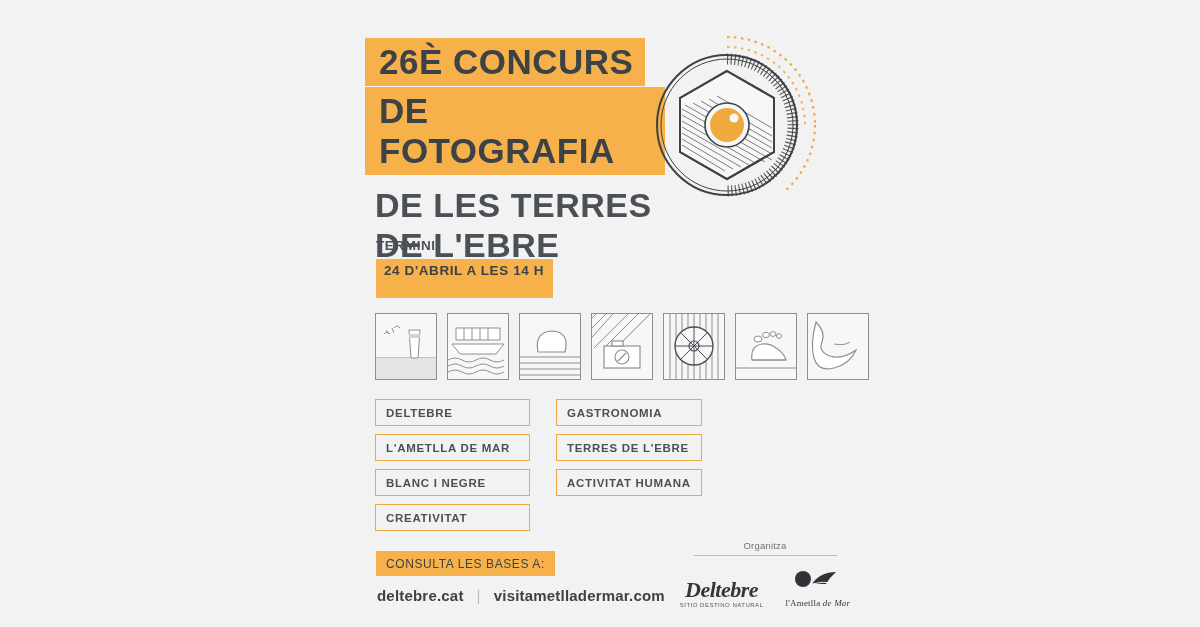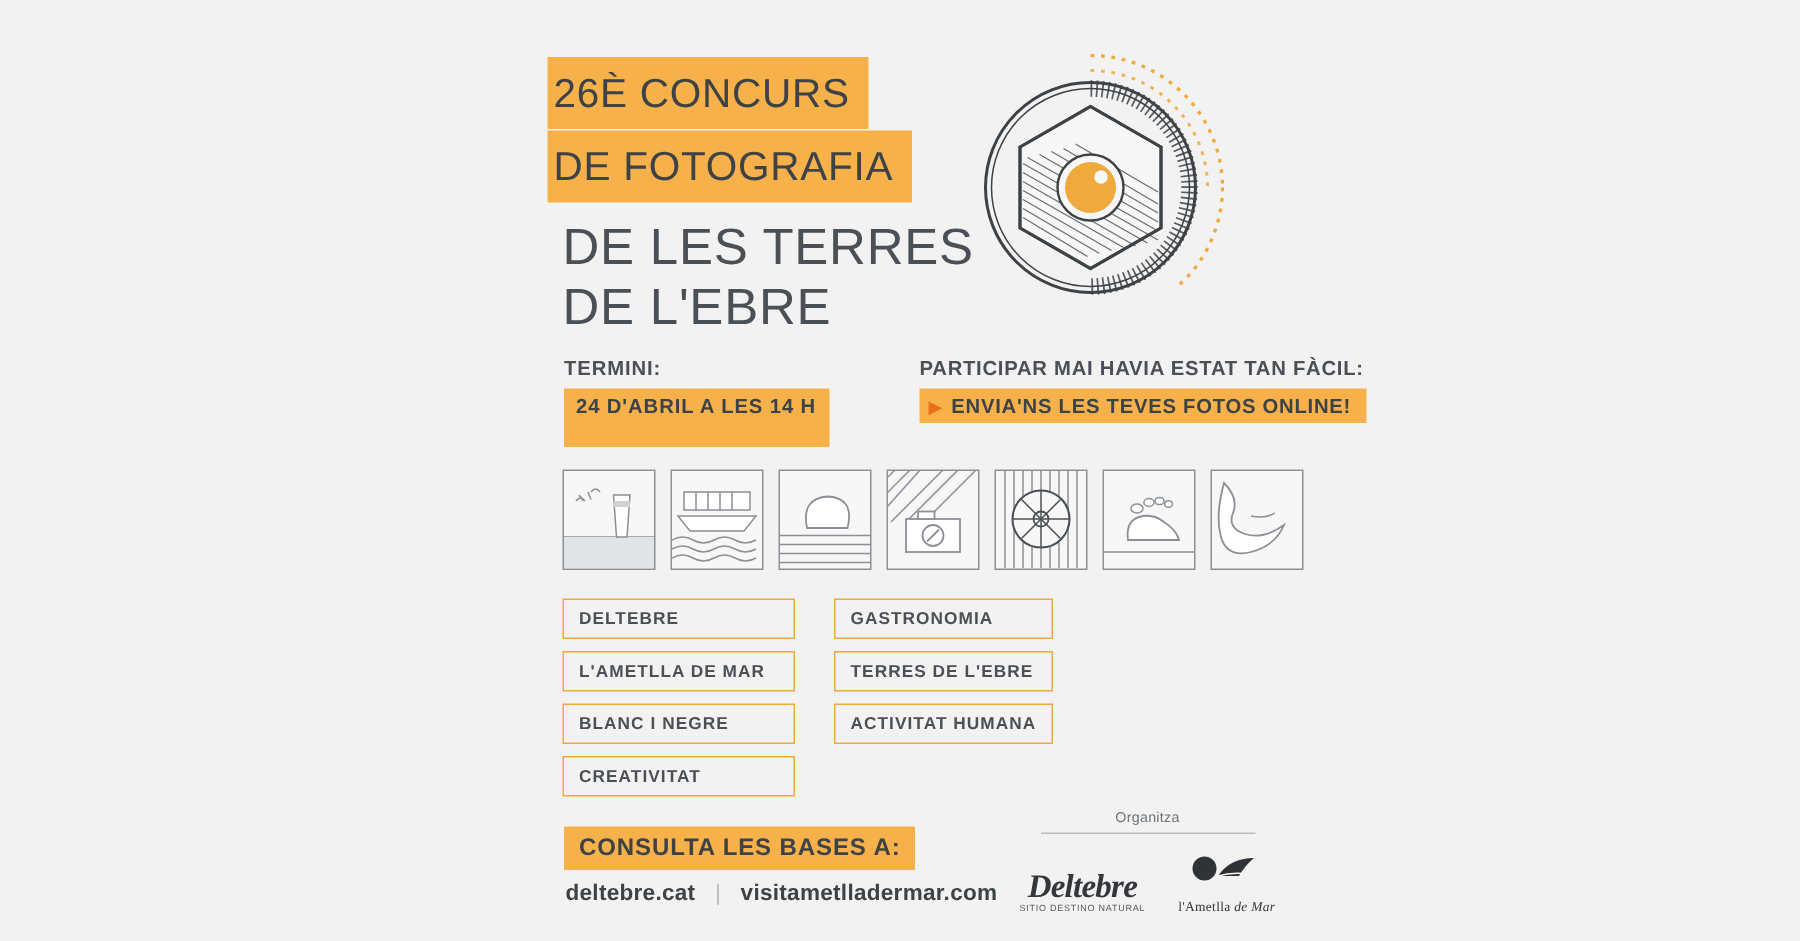--- a/index.html
+++ b/index.html
@@ -25,34 +25,34 @@
   .title-block {
     position: absolute;
     left: 365px;
     top: 38px;
     width: 300px;
   }
   .title-line1, .title-line2 {
     display: block;
     background: #f7b14a;
     color: #3d4246;
-    font-weight: normal;
-    font-size: 27px;
+    font-weight: bold;
+    font-size: 35px;
     letter-spacing: 0.5px;
     line-height: 40px;
-    padding: 4px 12px 4px 4px;
+    padding: 4px 12px 4px 14px;
     width: fit-content;
     font-stretch: condensed;
   }
   .title-line1 { margin-bottom: 1px; }
   .title-line2 { margin-bottom: 10px; }
   .title-line3, .title-line4 {
     display: block;
     color: #4a5056;
-    font-weight: normal;
+    font-weight: bold;
     font-size: 34px;
     line-height: 40px;
     letter-spacing: 0.5px;
     padding-left: 10px;
   }
 
   
   .deadline {
     position: absolute;
     left: 376px;
@@ -157,22 +157,22 @@
   .chip-col.col-a .chip { width: 155px; }
   .chip-col.col-b .chip { width: 146px; margin-left: 16px; }
 
   
   .bases-btn {
     position: absolute;
     left: 376px;
     top: 551px;
     background: #f7b14a;
     color: #3d4246;
-    font-size: 16px;
-    font-weight: bold;
+    font-size: 12px;
+    font-weight: normal;
     letter-spacing: 0.6px;
     padding: 6px 10px 5px 10px;
     text-align: right;
   }
   .links {
     position: absolute;
     left: 377px;
     top: 587px;
     display: flex;
     align-items: center;
@@ -291,27 +291,20 @@
         <line x1="102" y1="71" x2="157" y2="103"></line>
       </g>
       <polygon points="112,46 159,73 159,127 112,154 65,127 65,73" fill="none" stroke="#3d4246" stroke-width="2"></polygon>
 
       <circle cx="112" cy="100" r="22" fill="#f7f7f7" stroke="#3d4246" stroke-width="1.6"></circle>
       <circle cx="112" cy="100" r="17" fill="#f0a93c"></circle>
       <circle cx="119" cy="93" r="4.5" fill="#f7f7f7"></circle>
     </svg>
   </div>
 
-  <div class="cta">
-    <div class="cta-top">PARTICIPAR MAI HAVIA ESTAT TAN FÀCIL:</div>
-    <div class="cta-btn">
-      <span class="cta-arrow">▶</span>
-      <span class="cta-text">ENVIA'NS LES TEVES FOTOS ONLINE!</span>
-    </div>
-  </div>
 
   <div class="icon-strip">
 
     <div class="icon-card">
       <svg width="60" height="65" viewBox="0 0 60 65">
         <line x1="0" y1="44" x2="60" y2="44" stroke="#8b9097" stroke-width="1"></line>
         <rect x="0" y="44" width="60" height="21" fill="#e3e4e6"></rect>
         <polygon points="33,16 44,16 42,44 35,44" fill="#fff" stroke="#8b9097" stroke-width="1"></polygon>
         <rect x="33" y="20" width="11" height="4" fill="#cfd1d3"></rect>
         <path d="M10 16 l3 4 M16 14 l2 5" stroke="#8b9097" stroke-width="1" fill="none"></path>

